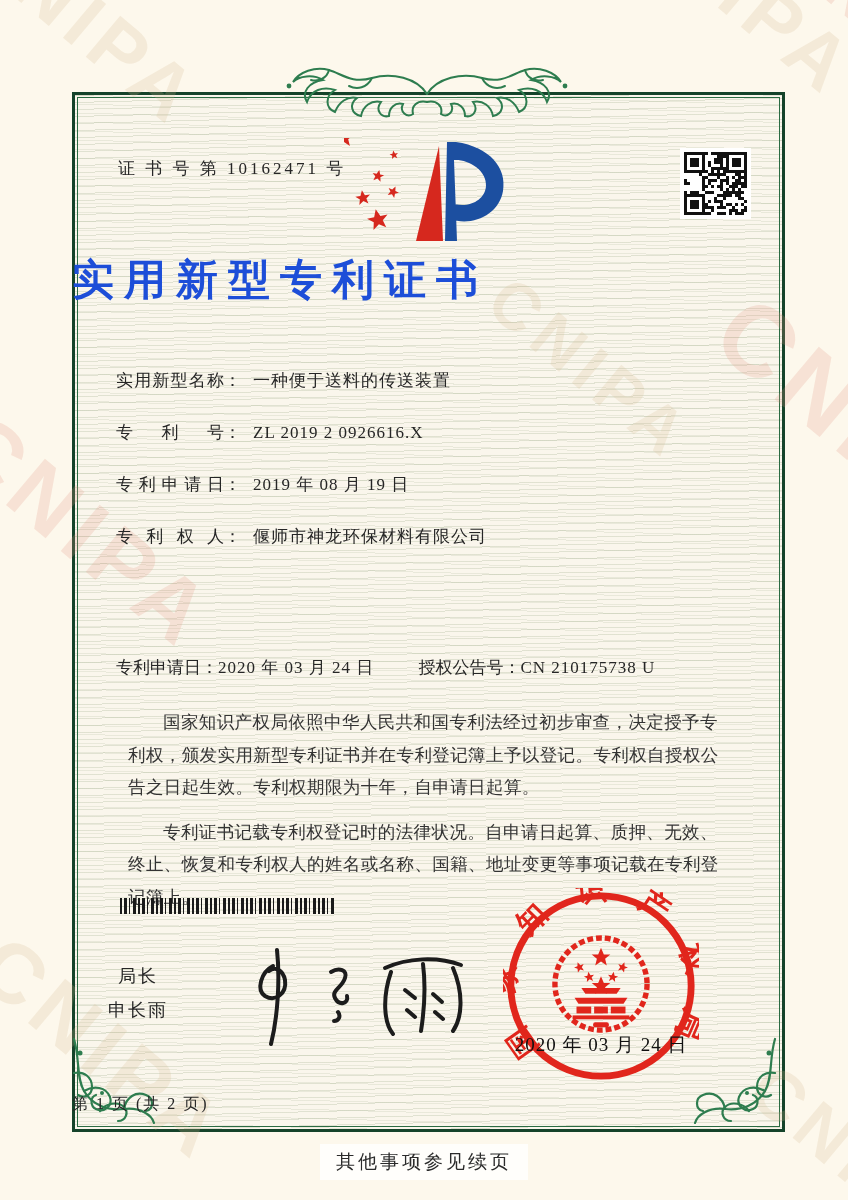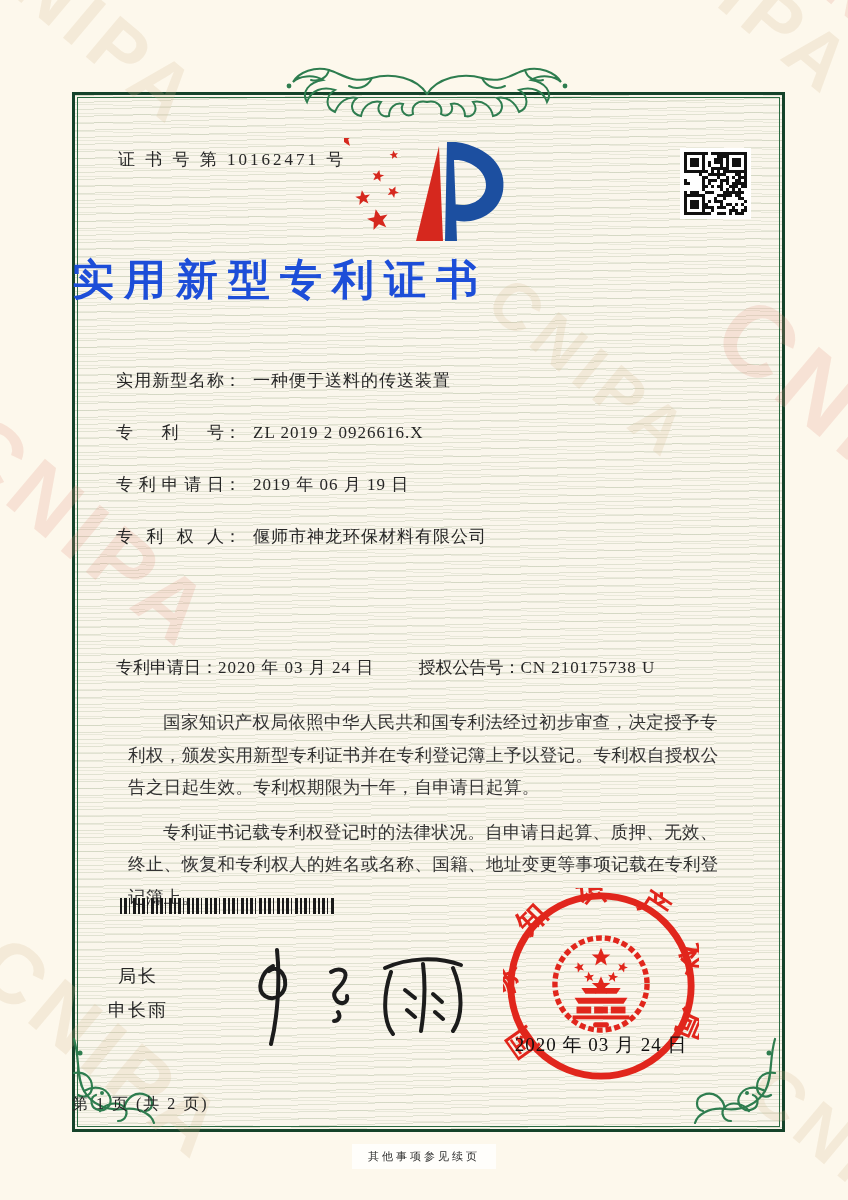--- a/index.html
+++ b/index.html
@@ -15,21 +15,21 @@
          border:3px solid #15432a;background-color:#faf6ec;
          background-image:
            repeating-linear-gradient(178.5deg, rgba(165,178,146,.30) 0 1px, rgba(0,0,0,0) 1px 7px),
            repeating-linear-gradient(181.5deg, rgba(165,178,146,.20) 0 1px, rgba(0,0,0,0) 1px 9px);}
   .frame-inner{position:absolute;inset:2px;border:1px solid #2a6b42;}
   .ornament-top{position:absolute;left:277px;top:60px;z-index:3;}
   .corner-flourish{position:absolute;z-index:3;}
   .corner-flourish.left{left:66px;top:1033px;}
   .corner-flourish.right{left:688px;top:1033px;transform:scaleX(-1);}
   
-  .cert-no{position:absolute;left:118px;top:148px;font-size:17px;letter-spacing:3px;z-index:4;}
+  .cert-no{position:absolute;left:118px;top:157px;font-size:17px;letter-spacing:3px;z-index:4;}
   .logo{position:absolute;left:344px;top:138px;z-index:4;}
   .qr{position:absolute;left:680px;top:148px;background:#fff;padding:4px;line-height:0;z-index:4;}
   .title{position:absolute;left:72px;top:252px;width:707px;margin:0;
          font-size:42px;font-weight:bold;letter-spacing:10px;color:#1d4ed8;z-index:4;}
   
   .fields{position:absolute;left:116px;top:352px;width:640px;z-index:4;}
   .frow{margin-bottom:28px;font-size:17px;height:24px;white-space:nowrap;margin-top:17px;}
   .flabel{display:inline-block;width:108px;text-align:justify;text-align-last:justify;vertical-align:top;}
   .fcolon{margin-right:12px;}
   .fvalue{letter-spacing:1px;}
@@ -51,21 +51,21 @@
   
   .seal{position:absolute;left:503px;top:888px;width:196px;height:196px;z-index:5;}
   .seal svg{position:absolute;left:0;top:0;}
   .seal-date{position:absolute;left:0;right:0;bottom:26px;text-align:center;font-size:19px;
              color:#111;letter-spacing:1px;z-index:6;}
   
   .footer-page{position:absolute;left:72px;top:1094px;width:707px;text-align:left;
                font-size:16px;letter-spacing:2px;z-index:4;}
   .note{position:absolute;left:0;top:1144px;width:848px;text-align:center;z-index:4;}
   .note span{display:inline-block;background:rgba(255,255,255,.8);padding:5px 16px;
-             font-size:11px;letter-spacing:3px;color:#2b2b2b;}
+             font-size:19px;letter-spacing:3px;color:#2b2b2b;}
 </style>
 </head>
 <body>
 
 <div class="page">
 
   <span class="wm beige" style="left:-55px;top:-25px;font-size:78px;">CNIPA</span>
   <span class="wm beige" style="left:600px;top:-55px;font-size:78px;">CNIPA</span>
   <span class="wm pink" style="left:770px;top:-15px;font-size:60px;">CNIPA</span>
   <span class="wm beige" style="left:470px;top:330px;font-size:66px;">CNIPA</span>
@@ -376,21 +376,21 @@
   <h1 class="title">实用新型专利证书</h1>
 
   <div class="fields">
     <div class="frow">
       <span class="flabel">实用新型名称</span><span class="fcolon">：</span><span class="fvalue">一种便于送料的传送装置</span>
     </div>
     <div class="frow">
       <span class="flabel">专利号</span><span class="fcolon">：</span><span class="fvalue">ZL 2019 2 0926616.X</span>
     </div>
     <div class="frow">
-      <span class="flabel">专利申请日</span><span class="fcolon">：</span><span class="fvalue">2019 年 06 月 19 日</span>
+      <span class="flabel">专利申请日</span><span class="fcolon">：</span><span class="fvalue">2019 年 08 月 19 日</span>
     </div>
     <div class="frow">
       <span class="flabel">专利权人</span><span class="fcolon">：</span><span class="fvalue">偃师市神龙环保材料有限公司</span>
     </div>
   </div>
 
   <div class="grant-row">
     <span>专利申请日</span><span>：</span><span class="fvalue">2020 年 03 月 24 日</span>
     <span class="grant-second">授权公告号</span><span>：</span><span class="fvalue">CN 210175738 U</span>
   </div>

